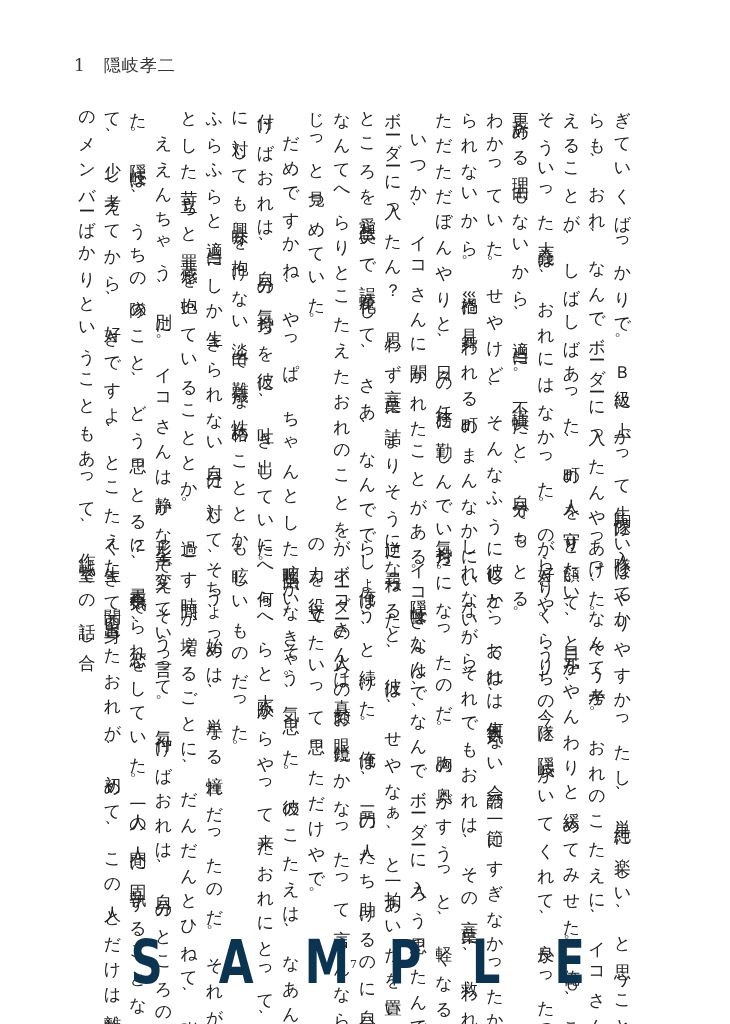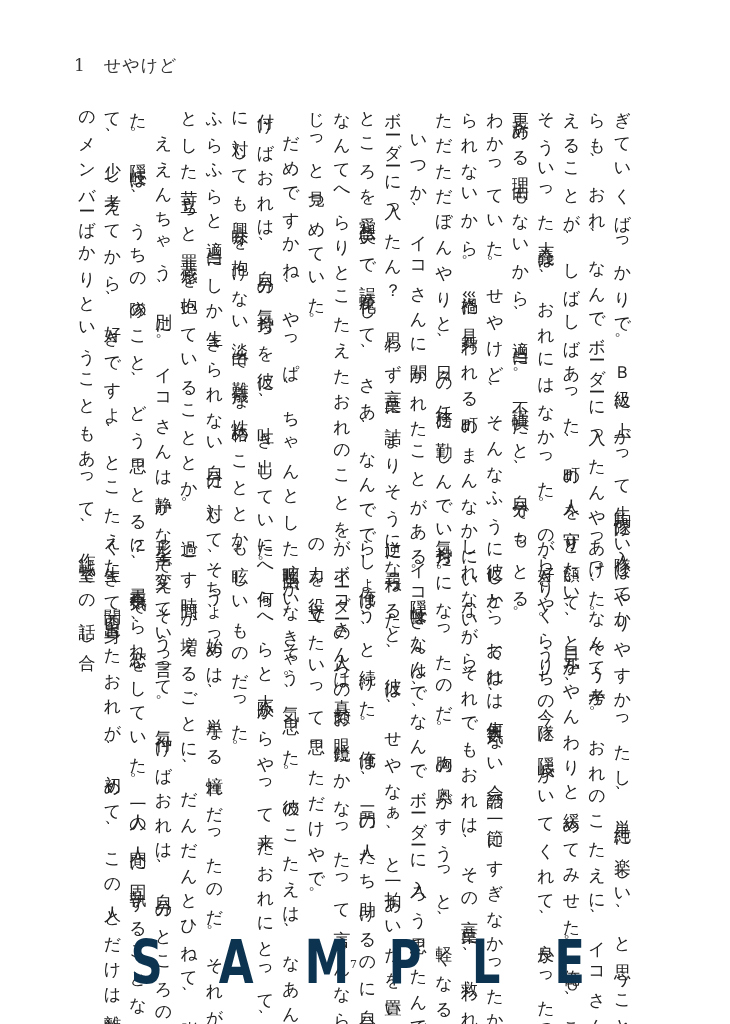--- a/index.html
+++ b/index.html
@@ -15,21 +15,21 @@
   .block .col { display:block; }
   .watermark { position:absolute; left:125px; top:930px; width:470px; height:65px; }
   .watermark .letter { position:absolute; top:0; font-family:"DejaVu Sans",sans-serif;
            font-size:60px; line-height:65px; color:#0c3350; font-weight:bold; transform:scaleX(0.75); }
   .page-number { position:absolute; left:350px; top:958px; font-size:11px; color:#333; }
 </style>
 </head>
 <body>
 
 <div class="header">
-  <span class="num">1</span><span>せやけど</span>
+  <span class="num">1</span><span>隠岐孝二</span>
 </div>
 
 <div class="block top">
   <span class="col">ぎていくばっかりで。Ｂ級に上がって生駒隊に入隊してか</span>
   <span class="col">らも、おれ、なんでボーダーに入ったんやっけ、なんて考</span>
   <span class="col">えることが、しばしばあった、町の人を守りたい、とか、</span>
   <span class="col">そういった大義は、おれにはなかった。のらりくらり、今</span>
   <span class="col">更辞める理由もないから、適当に。不謹慎だと、自分でも</span>
   <span class="col">わかっていた。せやけど、そんなふうにしか、おれは生き</span>
   <span class="col">られないから。災禍に見舞われる町のまんなかにいながら、</span>

